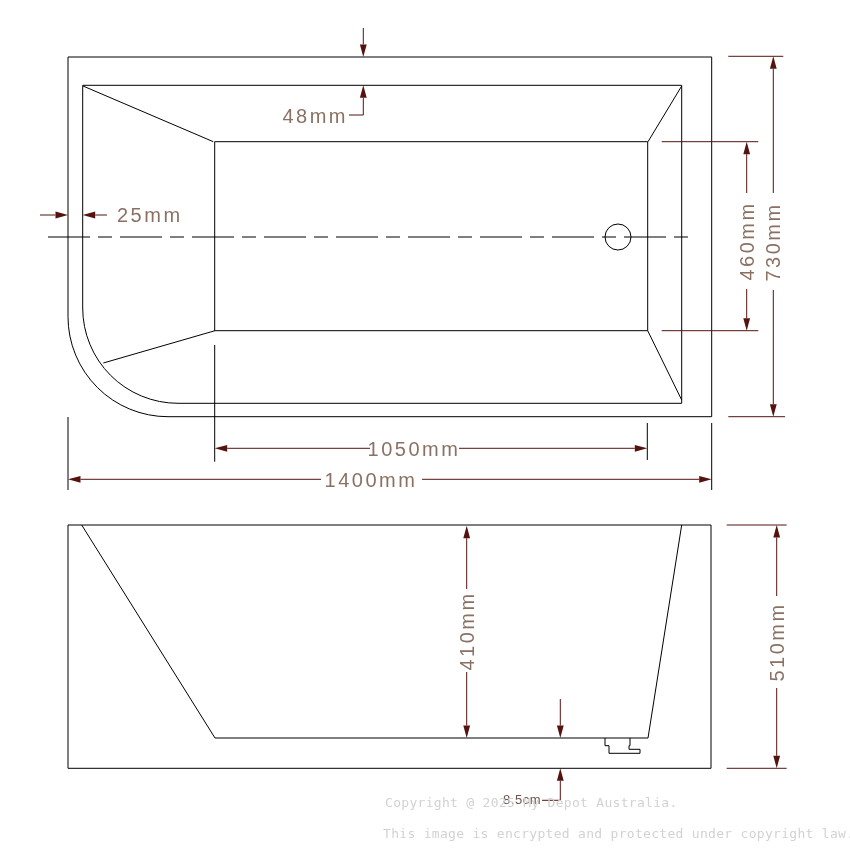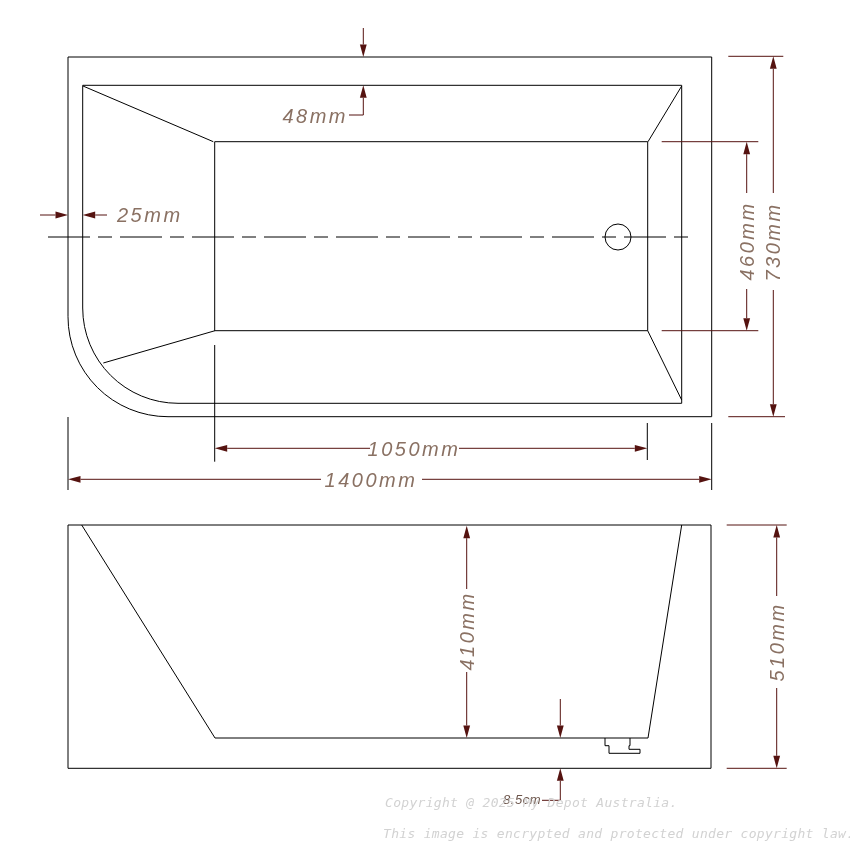--- a/index.html
+++ b/index.html
@@ -1,17 +1,17 @@
 <!DOCTYPE html>
 <html><head>
 <meta charset="utf-8">
 <style>
   html,body{margin:0;padding:0;background:#ffffff;}
   .stage{position:relative;width:850px;height:850px;background:#fff;overflow:hidden;
-         font-family:"Liberation Sans",sans-serif;font-style:italic;}
+         font-family:"Liberation Sans",sans-serif;}
   svg{display:block;}
   .line{stroke:#000000;stroke-width:1;fill:none;}
   .cline{stroke:#000000;stroke-width:1;fill:none;stroke-dasharray:42 8 14 8;}
   .dim{stroke:#551310;stroke-width:1;fill:none;}
   .dimfill{fill:#551310;stroke:none;}
   .dim-text{fill:#8a7163;font-family:"Liberation Sans",sans-serif;font-size:20px;
             letter-spacing:2.5px;font-weight:400;}
   .dim-text-sm{fill:#6b544a;font-family:"Liberation Sans",sans-serif;font-size:13px;
             letter-spacing:0.5px;}
   .watermark{fill:#d2d2d2;font-family:"DejaVu Sans Mono",monospace;font-size:13px;

